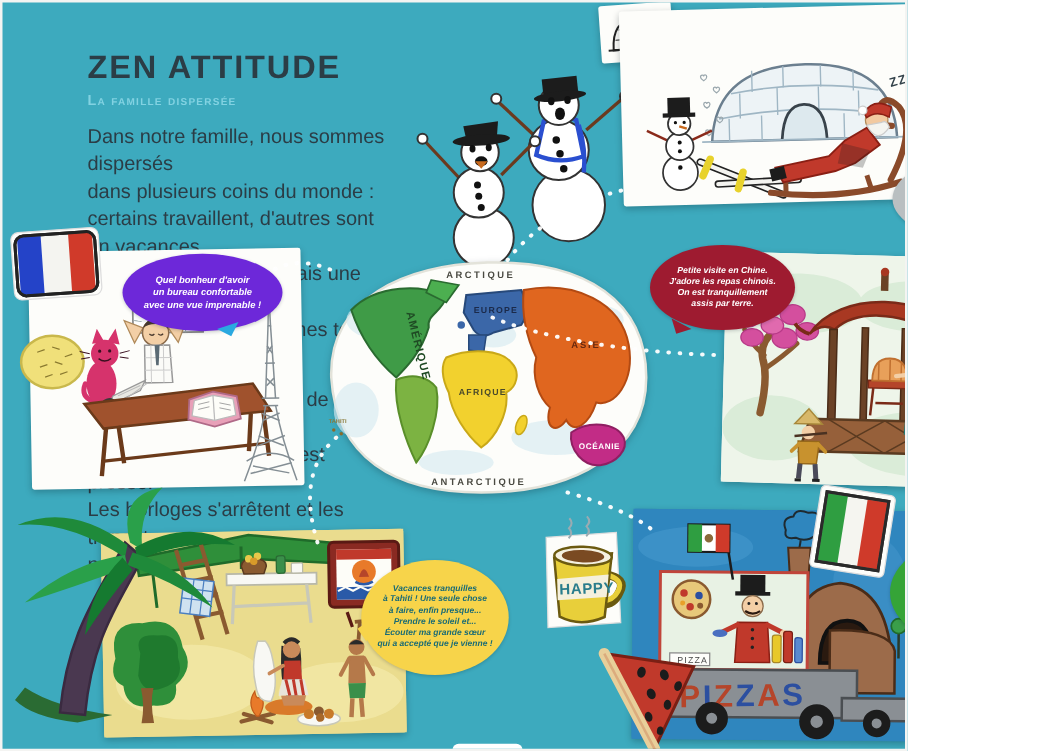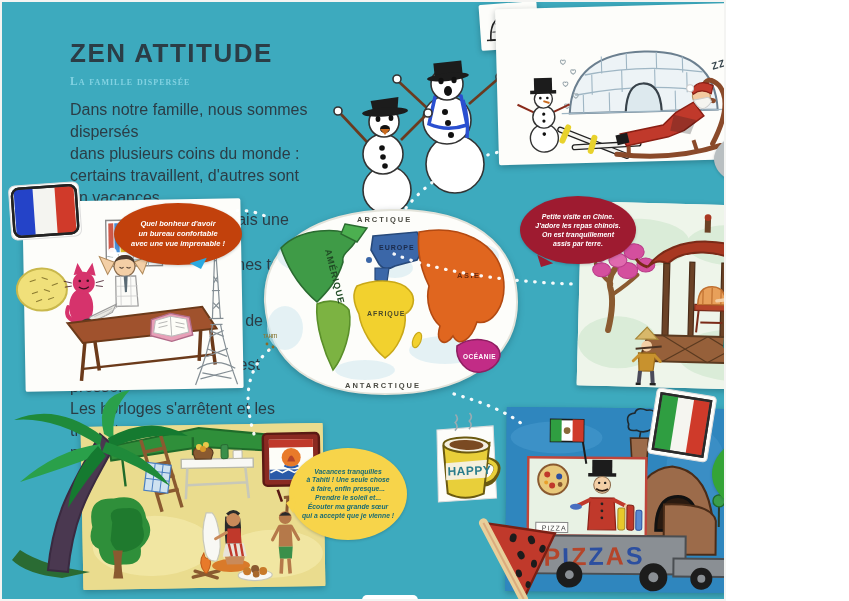--- a/index.html
+++ b/index.html
@@ -5,30 +5,30 @@
   html,body{margin:0;padding:0;}
   #page{
     position:relative; width:726px; height:601px; overflow:hidden;
     background:#3daabe; box-sizing:border-box; border:2px solid #f4f4f2;
     font-family:"Liberation Sans", sans-serif;
   }
   
   #intro{position:absolute; left:68px; top:36px; width:245px; z-index:2; color:#2b3d46;}
   #intro h1{margin:0; font-size:26px; font-weight:600; letter-spacing:1.5px; color:#2b3d46;}
   #intro .subtitle{margin-top:6px; font-size:11.5px; font-weight:bold; font-variant:small-caps;
-    letter-spacing:1px; color:#82d2e2;font-family:Liberation Serif, serif;}
+    letter-spacing:1px; color:#82d2e2;}
   #intro p{margin:12px 0 0 0; font-size:16px; line-height:1.38; white-space:pre-line;}
   
   .panel{position:absolute; background:#fdfdfa; box-shadow:0 2px 6px rgba(0,20,30,.28); z-index:3; border-radius:2px;}
   
   .bubble{position:absolute; z-index:8; display:flex; align-items:center; justify-content:center;
     text-align:center; font-style:italic; font-weight:bold; white-space:pre-line;
     border-radius:50%; box-shadow:0 1px 3px rgba(0,20,30,.2);}
   .tail{position:absolute; width:0; height:0; border:9px solid transparent;}
-  #bubble-paris{left:112px; top:201px; width:128px; height:62px; background:#c2410c; color:#fff; font-size:7.5px; line-height:1.3;}
+  #bubble-paris{left:96px; top:201px; width:128px; height:62px; background:#6d28d9; color:#fff; font-size:7.5px; line-height:1.3;}
   #bubble-paris .tail{left:78px; bottom:-13px; border-top-color:#2aa9e0; transform:rotate(-18deg);}
   #bubble-arctic{left:712px; top:124px; width:128px; height:66px; background:#b9bfc1; color:#1a6b75; font-size:6.8px; line-height:1.35;}
   #bubble-arctic .tail{left:16px; bottom:-12px; border-top-color:#b9bfc1; transform:rotate(25deg);}
   #bubble-china{left:518px; top:194px; width:116px; height:68px; background:#9e1b30; color:#fff; font-size:7px; line-height:1.32;}
   #bubble-china .tail{left:12px; bottom:-12px; border-top-color:#9e1b30; transform:rotate(28deg);}
   #bubble-tahiti{left:287px; top:446px; width:118px; height:92px; background:#f7d44a; color:#1a6b75; font-size:6.8px; line-height:1.3;}
   #bubble-tahiti .tail{left:-12px; top:46px; border-right-color:#f7d44a; transform:rotate(10deg);}
   #bubble-italy{left:710px; top:428px; width:132px; height:88px; background:#35a437; color:#fff; font-size:7px; line-height:1.35;}
   #bubble-italy .tail{left:20px; bottom:-13px; border-top-color:#35a437; transform:rotate(20deg);}
   

